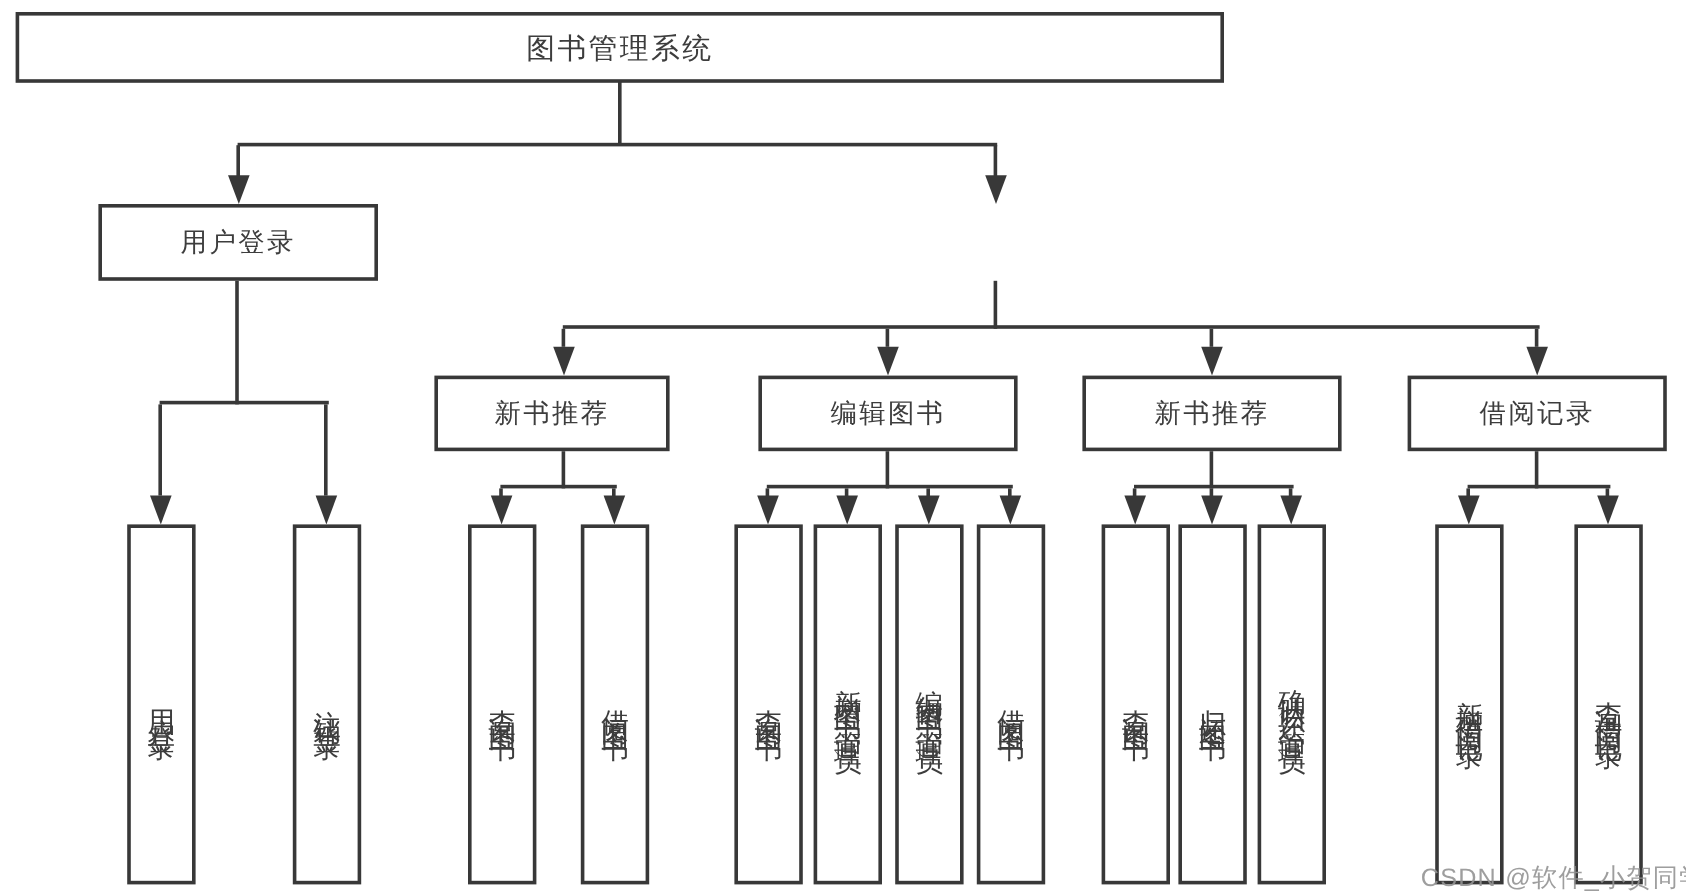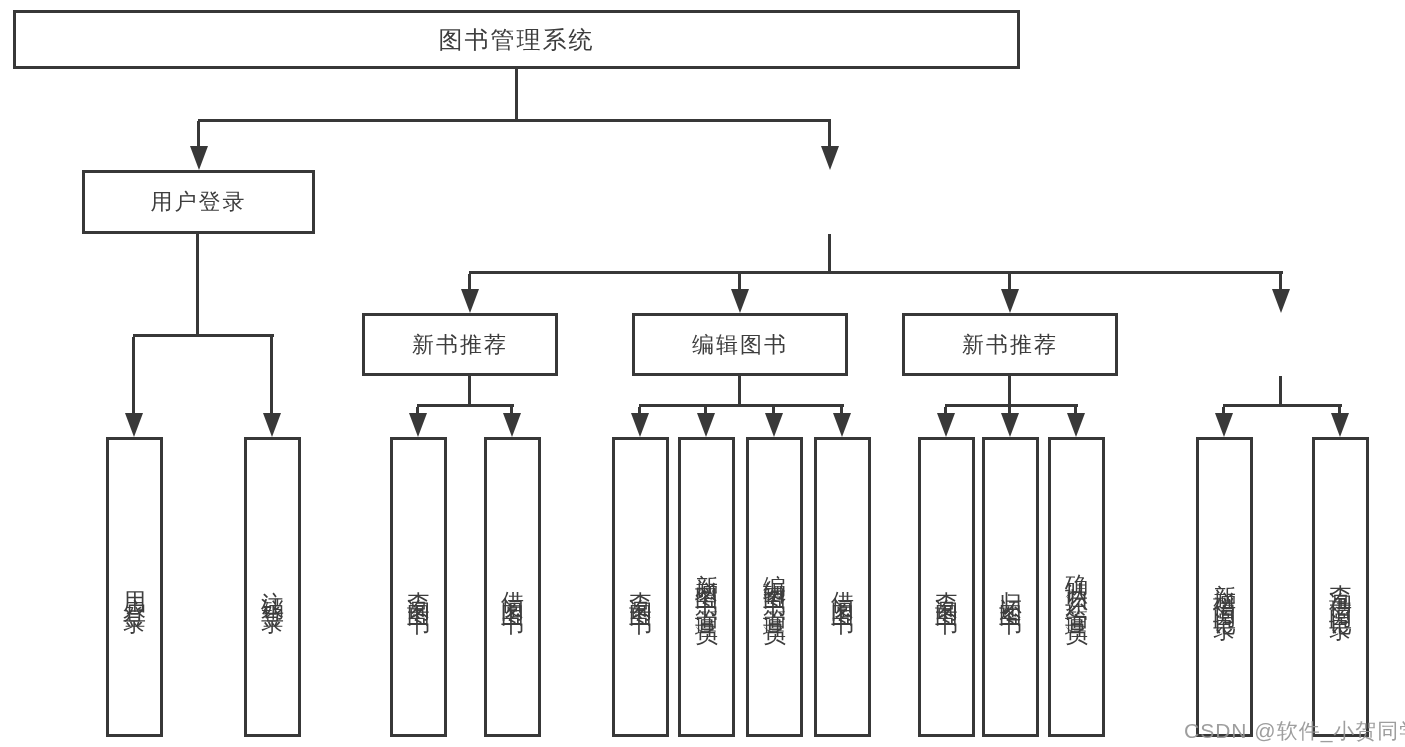--- a/index.html
+++ b/index.html
@@ -81,20 +81,21 @@
   <div class="stem" style="left:1008px;top:274px;height:15px;"></div>
   <div class="stem" style="left:1279px;top:274px;height:15px;"></div>
   <div class="arrow" style="left:461px;top:289px;"></div>
   <div class="arrow" style="left:731px;top:289px;"></div>
   <div class="arrow" style="left:1001px;top:289px;"></div>
   <div class="arrow" style="left:1272px;top:289px;"></div>
 
   <div class="box node-h" style="left:362px;top:313px;width:196px;height:63px;">新书推荐</div>
   <div class="box node-h" style="left:632px;top:313px;width:216px;height:63px;">编辑图书</div>
   <div class="box node-h" style="left:902px;top:313px;width:216px;height:63px;">新书推荐</div>
+  <div class="box node-h" style="left:1173px;top:313px;width:216px;height:63px;">借阅记录</div>
 
   <div class="vline" style="left:468px;top:376px;height:31px;"></div>
   <div class="hline" style="left:417px;top:404px;width:97px;"></div>
   <div class="stem" style="left:416px;top:407px;height:8px;"></div>
   <div class="stem" style="left:510px;top:407px;height:8px;"></div>
   <div class="arrow" style="left:409px;top:413px;"></div>
   <div class="arrow" style="left:503px;top:413px;"></div>
 
   <div class="vline" style="left:738px;top:376px;height:31px;"></div>
   <div class="hline" style="left:639px;top:404px;width:205px;"></div>

